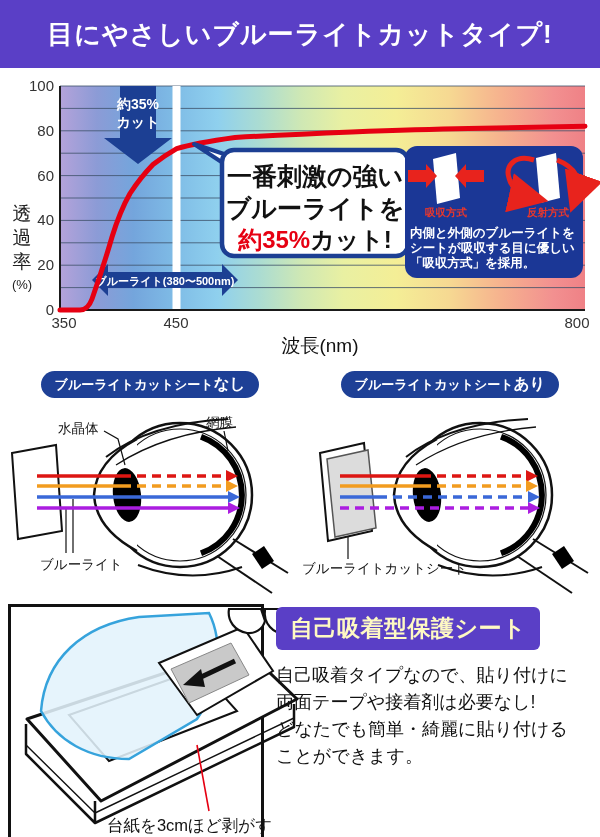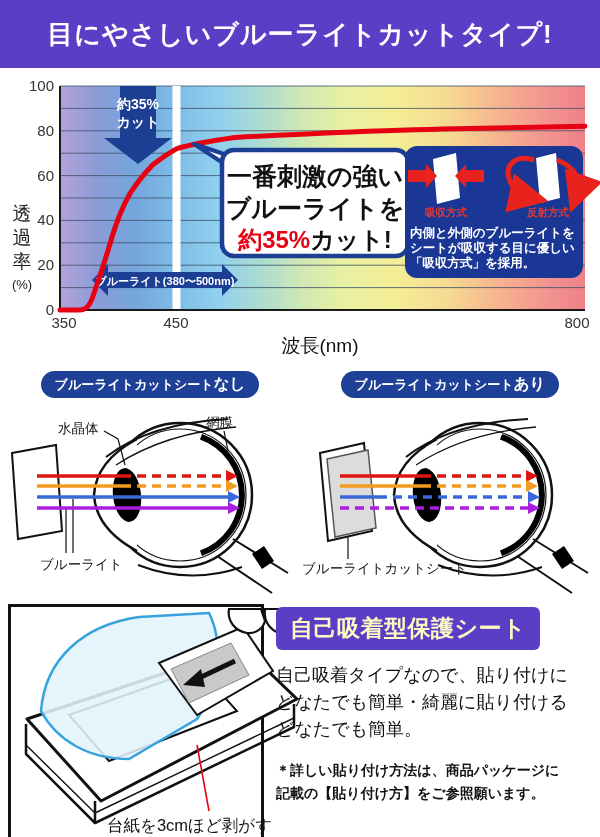--- a/index.html
+++ b/index.html
@@ -261,23 +261,20 @@
         <text x="96" y="224" font-size="16.5" fill="#111">台紙を3cmほど剥がす</text>
       </svg>
     </div>
 
     <div class="right-col">
       <div class="solid-banner">
         <span>自己吸着型保護シート</span>
       </div>
       <div class="body-text">
         <div>自己吸着タイプなので、貼り付けに</div>
+        <div>両面テープや接着剤は必要なし!</div>
         <div>どなたでも簡単・綺麗に貼り付ける</div>
-        <div>どなたでも簡単。</div>
-      </div>
-      <div class="note-text">
-        <div>＊詳しい貼り付け方法は、商品パッケージに</div>
-        <div>記載の【貼り付け方】をご参照願います。</div>
+        <div>ことができます。</div>
       </div>
     </div>
   </section>
 
 </div>
 
 </body></html>

